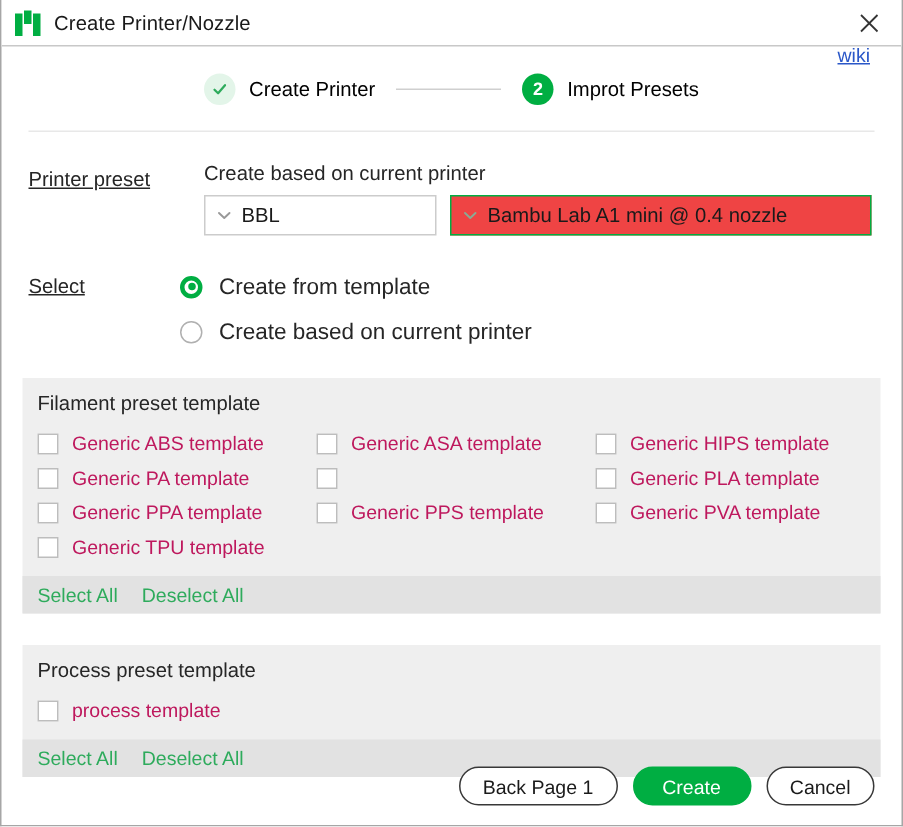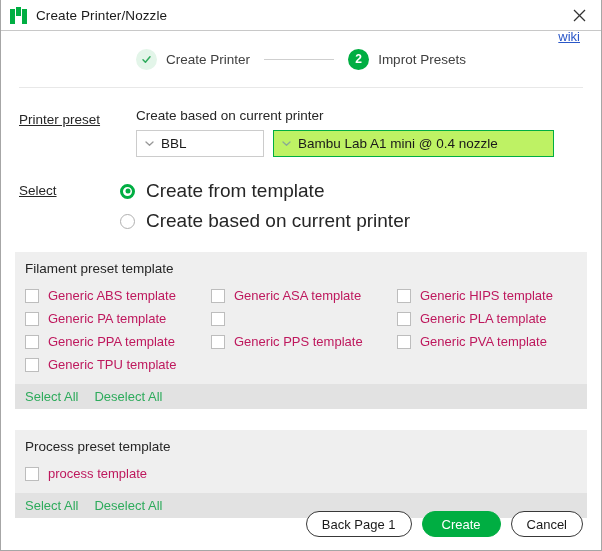--- a/index.html
+++ b/index.html
@@ -80,21 +80,21 @@
   .step-circle.active {
     background: #00AE42;
     color: #ffffff;
     font-size: 12px;
     font-weight: bold;
     line-height: 1;
   }
   .step-label {
     margin-left: 9px;
     font-size: 13.5px;
-    color: #404040;
+    color: #000000;
   }
   .step-line {
     width: 70px;
     height: 1px;
     background: #cfcfcf;
     margin: 0 14px;
   }
   .wiki-link {
     position: absolute;
     right: 21px;
@@ -139,25 +139,25 @@
     padding-left: 7px;
     font-size: 13.5px;
     background: #ffffff;
     border: 1px solid #cccccc;
     color: #1a1a1a;
     cursor: pointer;
     white-space: nowrap;
     overflow: hidden;
   }
   .combo .chev { margin-right: 6px; display: flex; flex: none; }
-  .combo.vendor { width: 128px; }
+  .combo.vendor { width: 155px; }
   .combo.model {
     width: 281px;
     margin-left: 9px;
-    background: #bef264;
+    background: #ef4444;
     border: 1px solid #00AE42;
   }
 
   .presets-row { margin-top: 22px; }
   .radio-line {
     display: flex;
     align-items: center;
     height: 26px;
     margin-left: 119px;
     cursor: pointer;
@@ -178,21 +178,21 @@
   }
   .radio.on::after {
     content: "";
     position: absolute;
     left: 50%; top: 50%;
     transform: translate(-50%,-50%);
     width: 5px; height: 5px;
     border-radius: 50%;
     background: #00AE42;
   }
-  .radio-text { font-size: 19px; color: #262626; }
+  .radio-text { font-size: 15px; color: #262626; }
 
   
   .panel {
     margin: 0 14px;
     background: #efefef;
   }
   .panel.filament { margin-top: 18px; }
   .panel.process { margin-top: 21px; }
   .panel-title {
     font-size: 13.5px;

